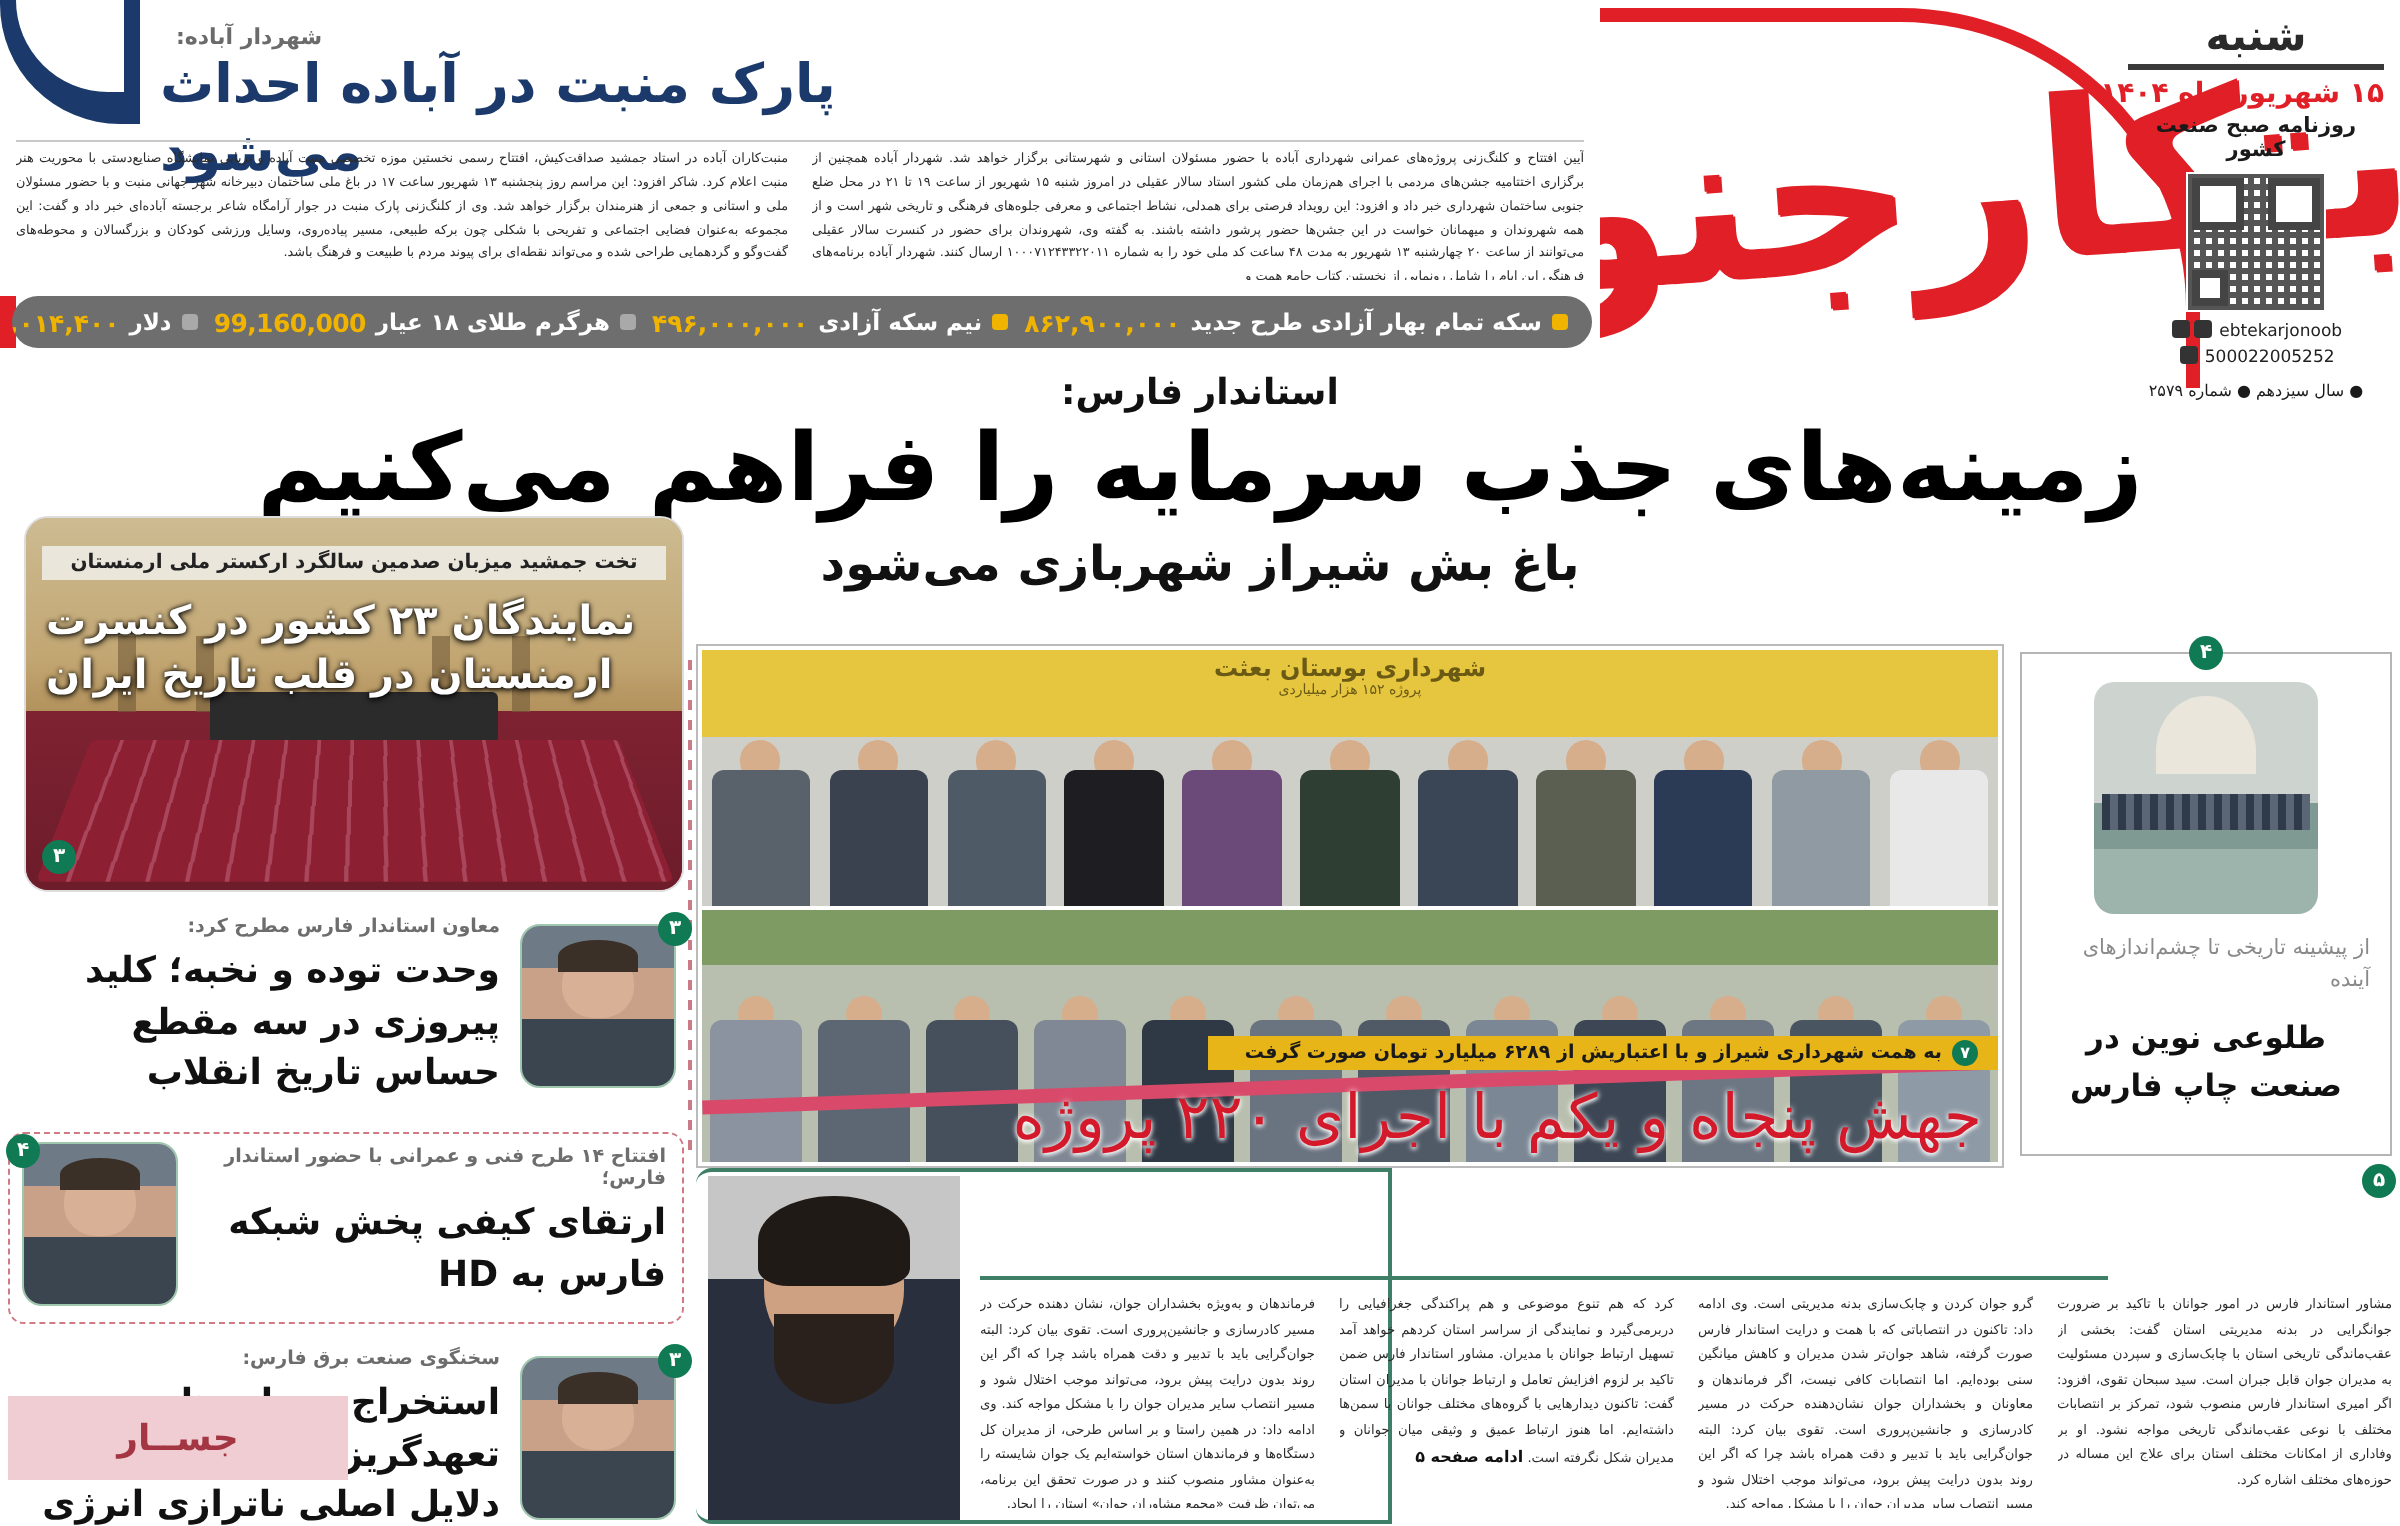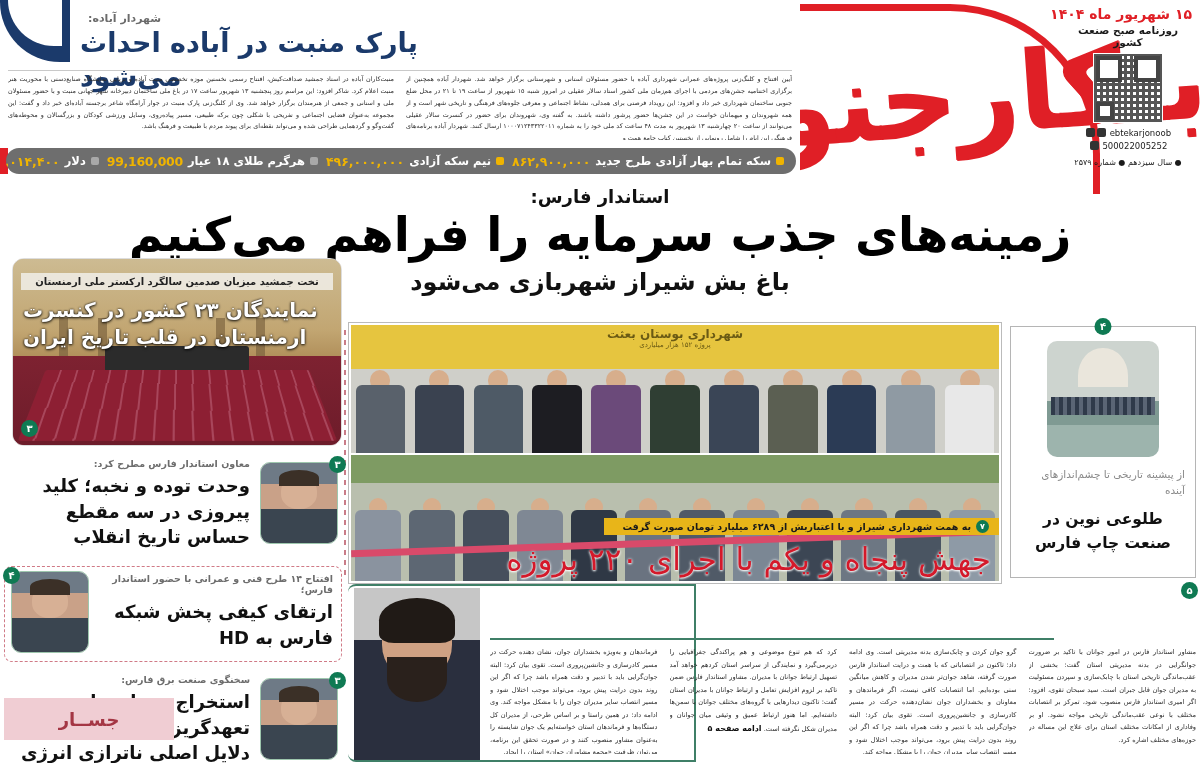--- a/index.html
+++ b/index.html
@@ -471,20 +471,21 @@
 </head>
 <body>
 
 <div id="page">
 
   <div class="masthead">
     <div class="mh-swoosh"></div>
     <div class="mh-logo">ابتکارجنوب</div>
 
     <div class="mh-left">
+      <div class="mh-day">شنبه</div>
       <div class="mh-date">۱۵ شهریور ماه ۱۴۰۴</div>
       <div class="mh-sub">روزنامه صبح صنعت کشور</div>
       <div class="mh-qr">
           <span></span>
         </div>
       <div class="mh-social">
         <i class="ic"></i><i class="ic"></i>
         <span>ebtekarjonoob</span>
       </div>
       <div class="mh-social">

